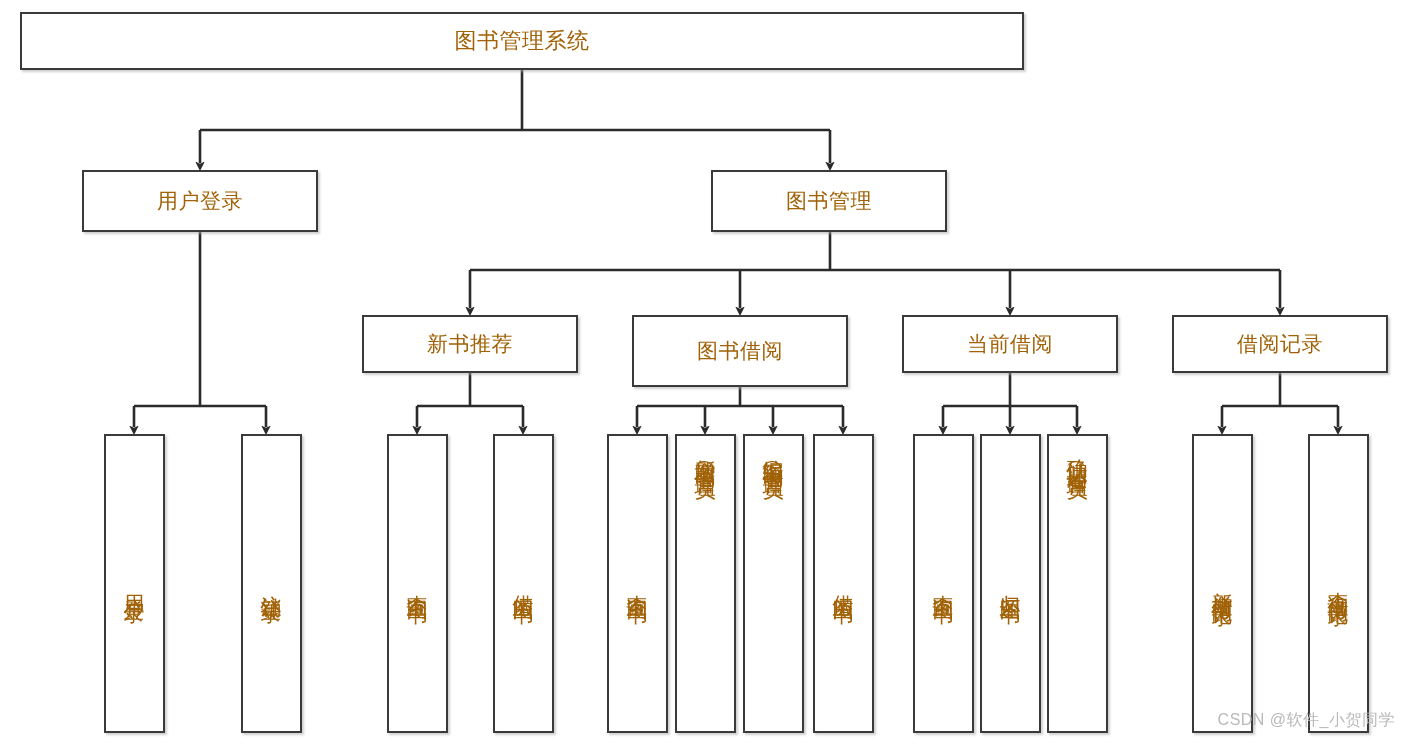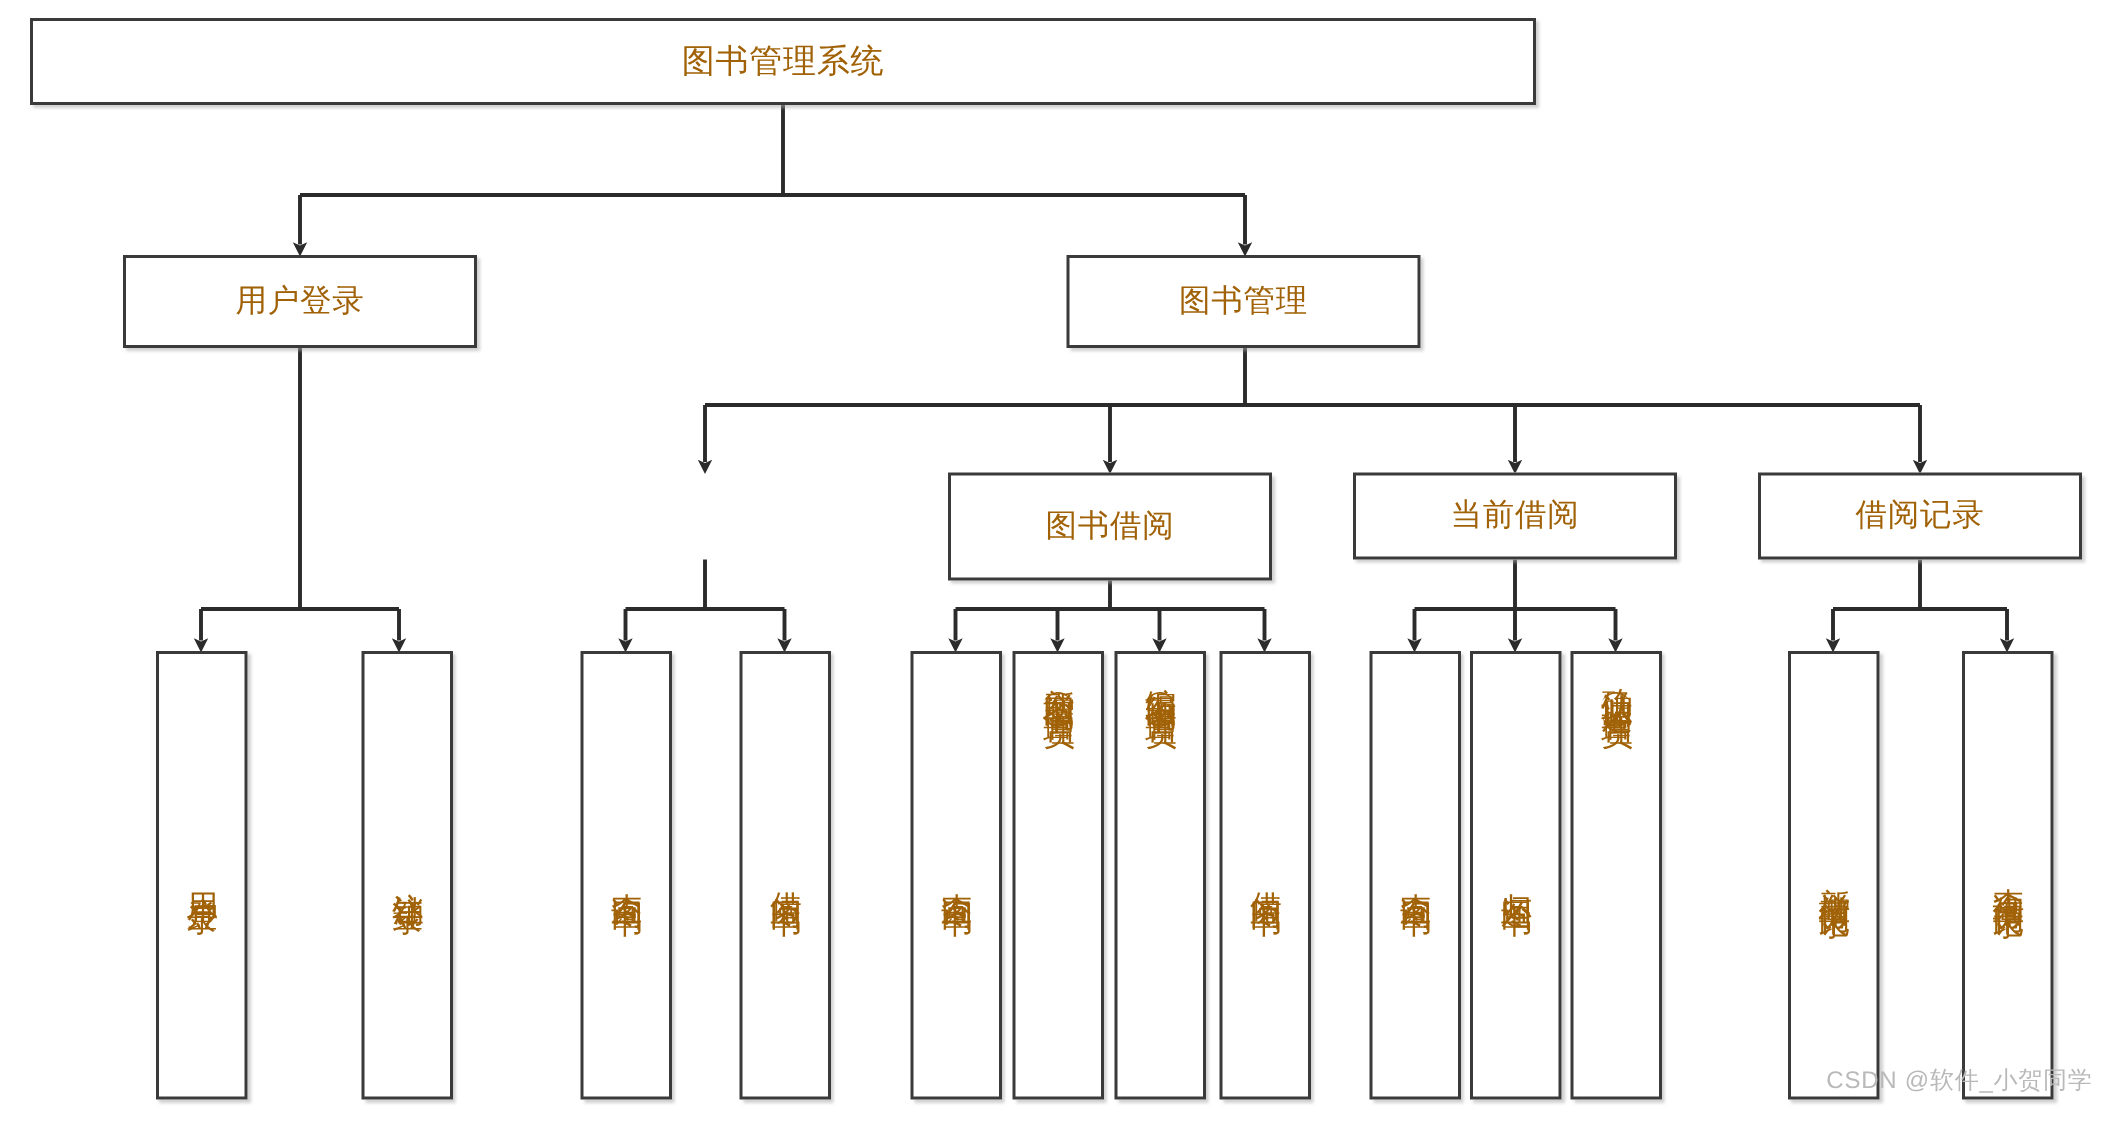--- a/index.html
+++ b/index.html
@@ -136,20 +136,23 @@
   </div>
 
   <div class="node" style="left:82px; top:170px; width:236px; height:62px;">
     <span class="label">用户登录</span>
   </div>
 
   <div class="node" style="left:711px; top:170px; width:236px; height:62px;">
     <span class="label">图书管理</span>
   </div>
 
+  <div class="node" style="left:362px; top:315px; width:216px; height:58px;">
+    <span class="label">新书推荐</span>
+  </div>
 
   <div class="node" style="left:632px; top:315px; width:216px; height:72px;">
     <span class="label">图书借阅</span>
   </div>
 
   <div class="node" style="left:1172px; top:315px; width:216px; height:58px;">
     <span class="label">借阅记录</span>
   </div>
 
   <div class="node" style="left:902px; top:315px; width:216px; height:58px;">

